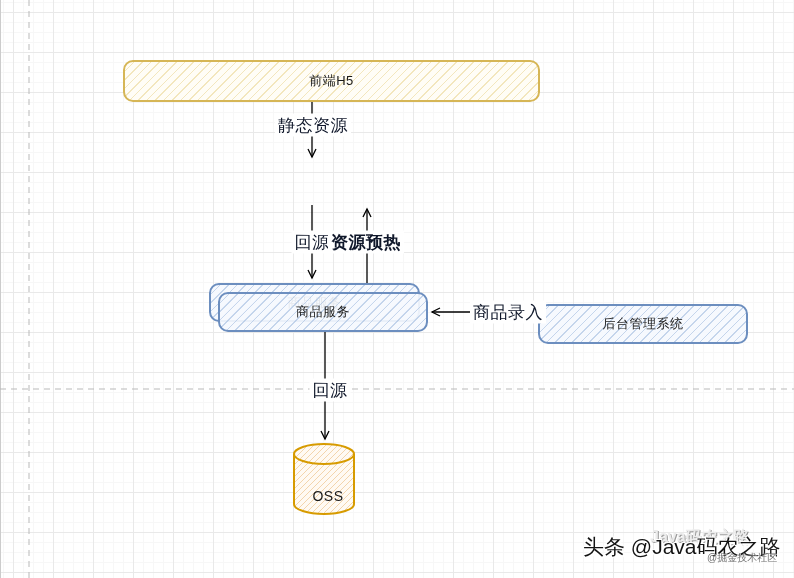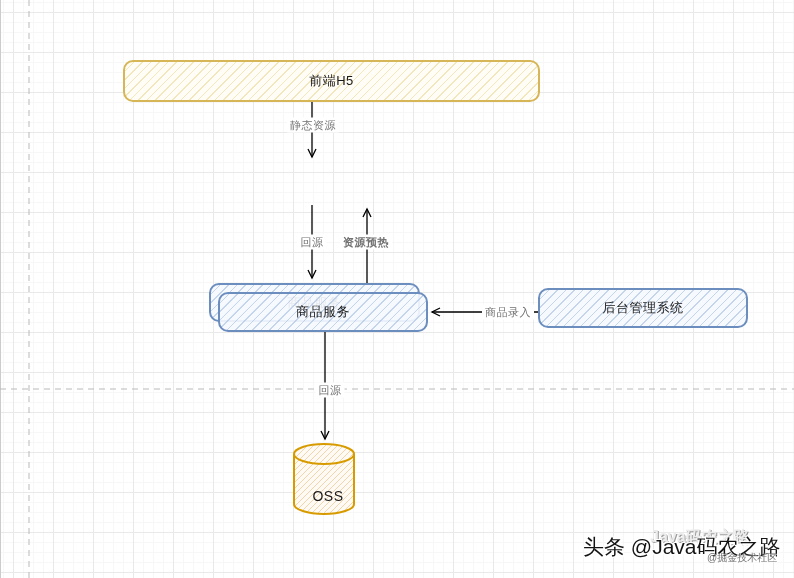--- a/index.html
+++ b/index.html
@@ -28,21 +28,21 @@
   .node.orange{
     border:2px solid #D79B00;
     background:repeating-linear-gradient(135deg,rgba(233,183,115,.5) 0 1px,transparent 1px 6px),#FFFAF3;
   }
   .node.blue{
     border:2px solid #6C8EBF;
     background:repeating-linear-gradient(135deg,rgba(148,178,218,.5) 0 1px,transparent 1px 6px),rgba(245,249,254,.92);
   }
   .edge-label{
     position:absolute;z-index:3;transform:translate(-50%,-50%);
-    background:#ffffff;padding:0 3px;font-size:11px;color:#737373;white-space:nowrap;letter-spacing:.5px;
+    background:#ffffff;padding:0 3px;font-size:17px;color:#0f172a;white-space:nowrap;letter-spacing:.5px;
   }
   .oss-wrap{position:absolute;z-index:2;}
   .oss-label{
     position:absolute;left:0;right:0;bottom:12px;text-align:center;
     font-size:14px;color:#1a1a1a;letter-spacing:.5px;
   }
   .watermark{position:absolute;z-index:5;pointer-events:none;}
   .wm-ghost{
     position:absolute;left:650px;top:527px;font-size:16px;font-weight:bold;color:#ececec;
     text-shadow:1px 1px 0 #9a9a9a;white-space:nowrap;
@@ -88,21 +88,21 @@
 
 
   <div class="node blue" style="left:209px;top:283px;width:207px;height:35px;">
     <span>商品服务</span>
   </div>
 
   <div class="node blue" style="left:218px;top:292px;width:206px;height:36px;">
     <span>商品服务</span>
   </div>
 
-  <div class="node blue" style="left:538px;top:288px;width:206px;height:36px;">
+  <div class="node blue" style="left:538px;top:304px;width:206px;height:36px;">
     <span>后台管理系统</span>
   </div>
 
   <div class="oss-wrap" style="left:293px;top:442px;width:70px;height:74px;">
     <svg width="62" height="74" viewBox="0 0 62 74">
       <path d="M1,12 a30,10 0 0 1 60,0 v50 a30,10 0 0 1 -60,0 z" fill="url(#hatchOrange)" stroke="#D79B00" stroke-width="2"></path>
       <path d="M1,12 a30,10 0 0 0 60,0" fill="none" stroke="#D79B00" stroke-width="2"></path>
     </svg>
     <div class="oss-label">OSS</div>
   </div>

